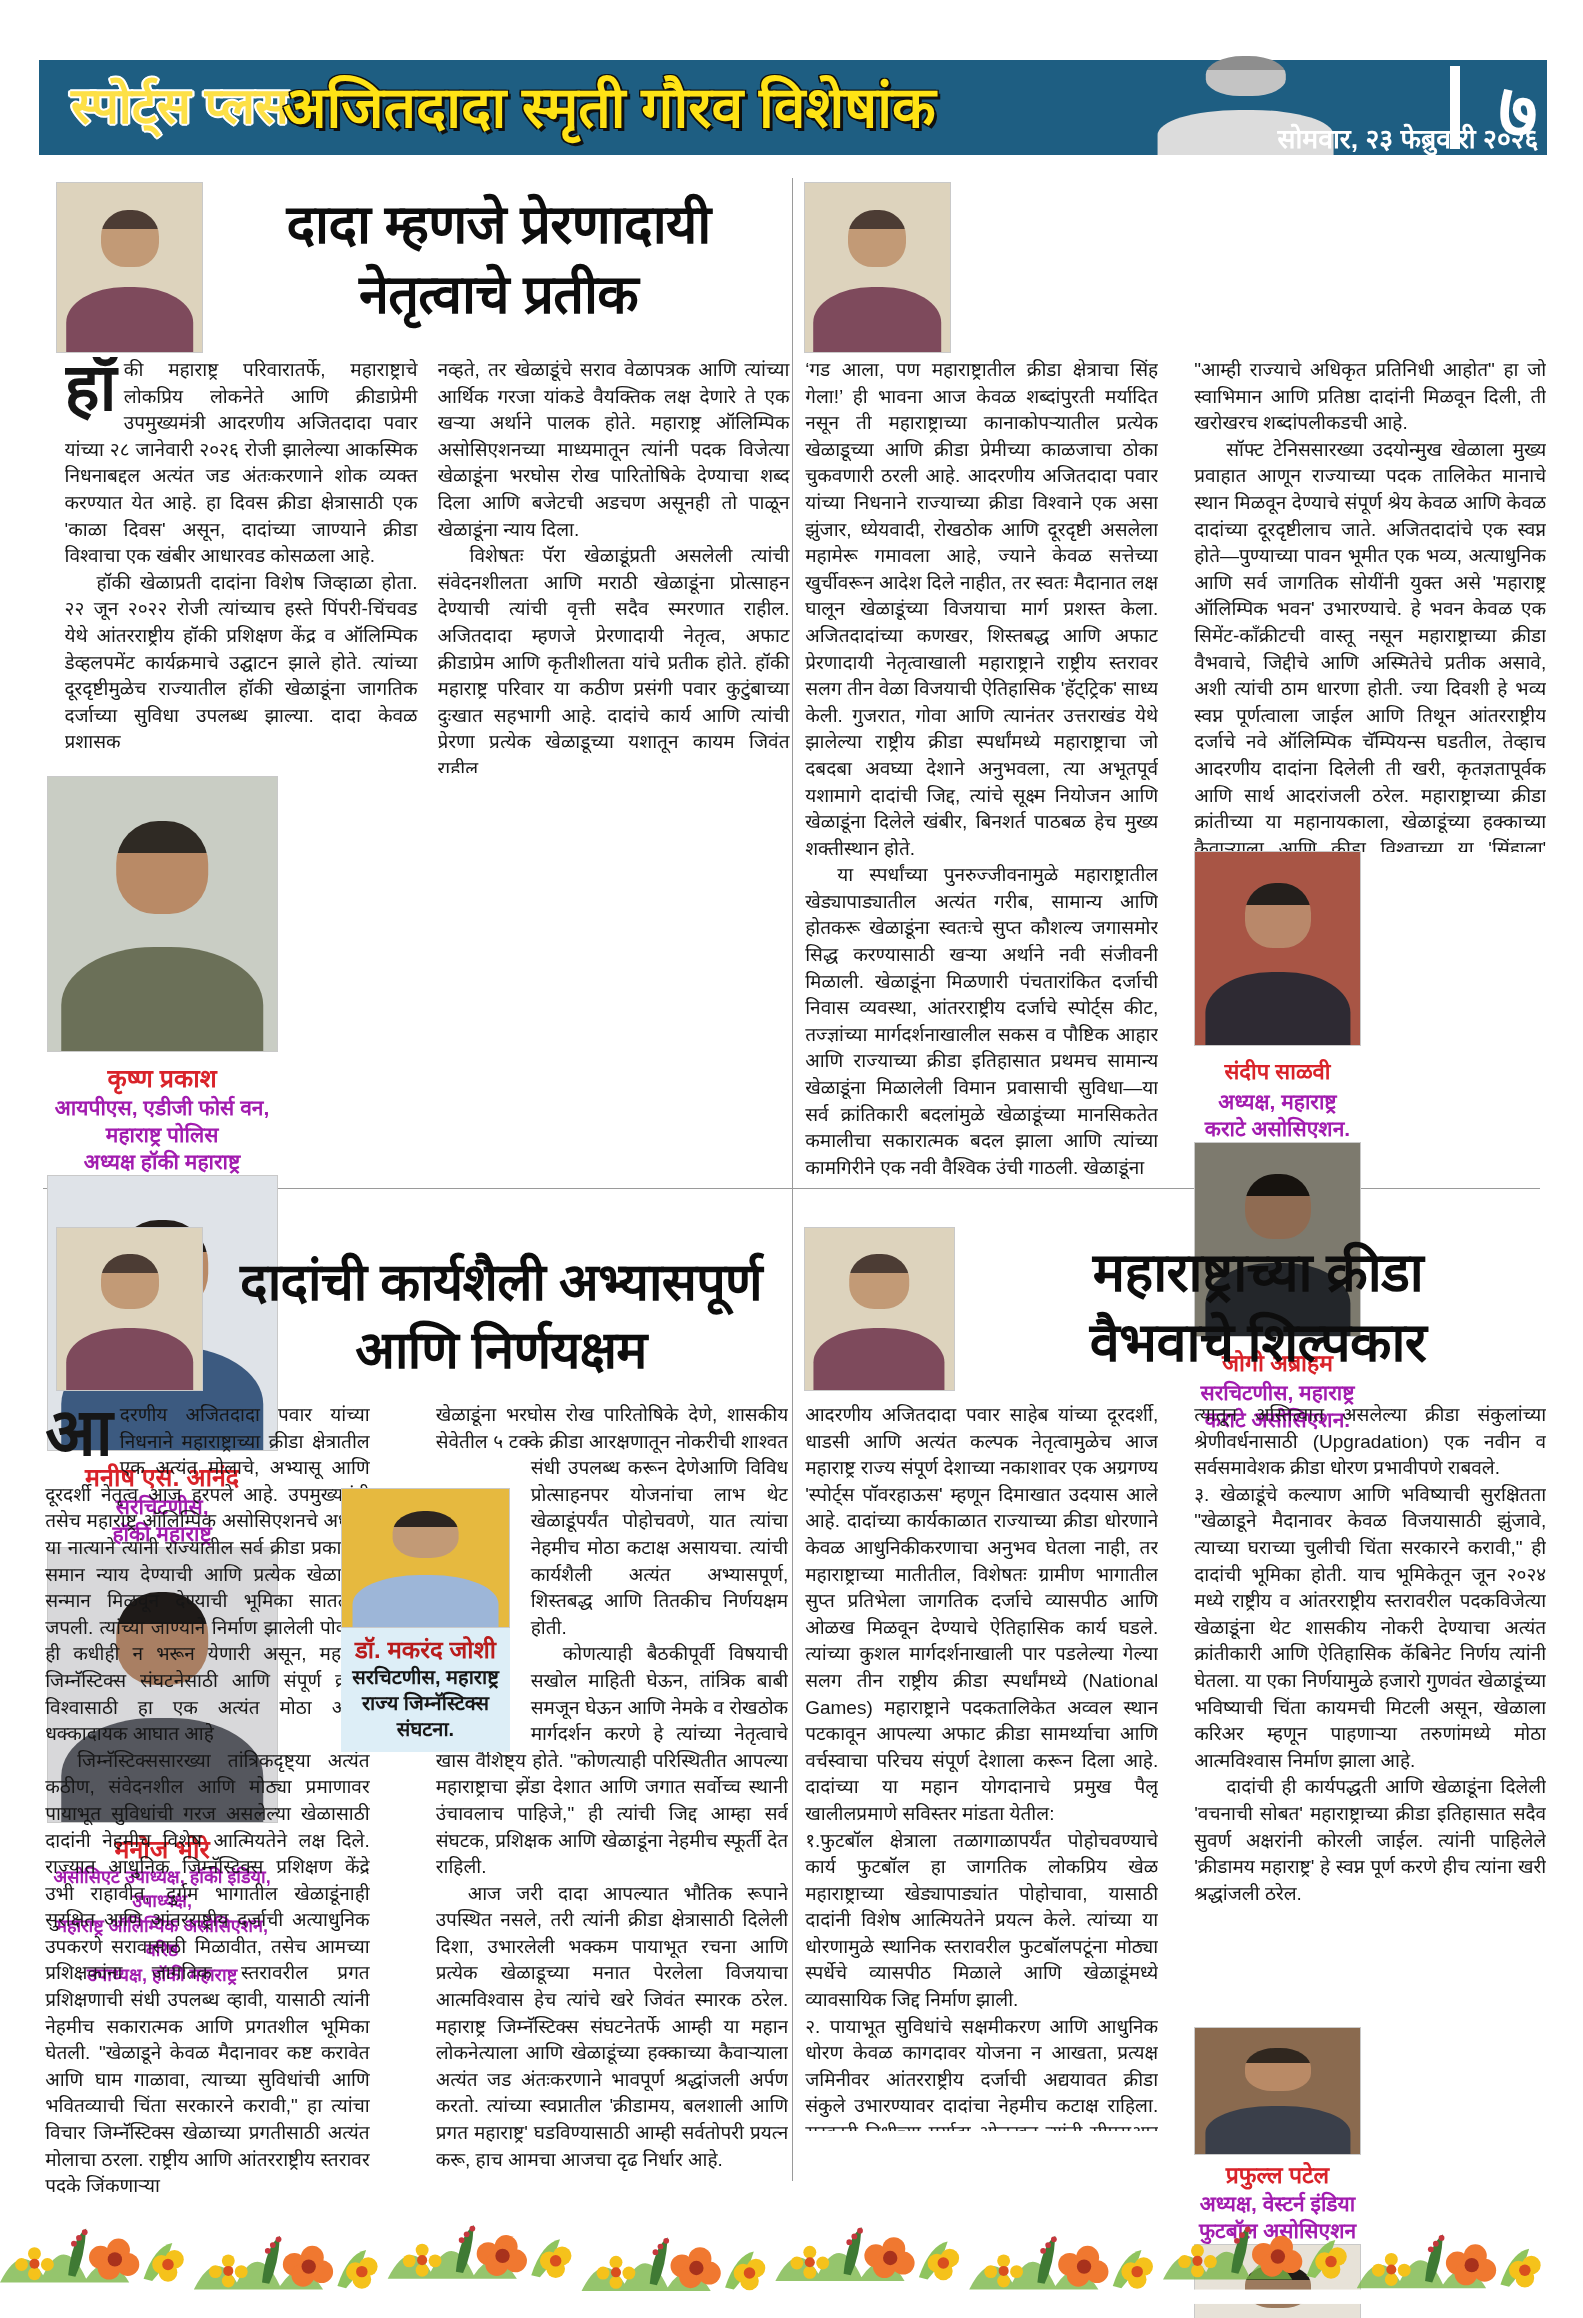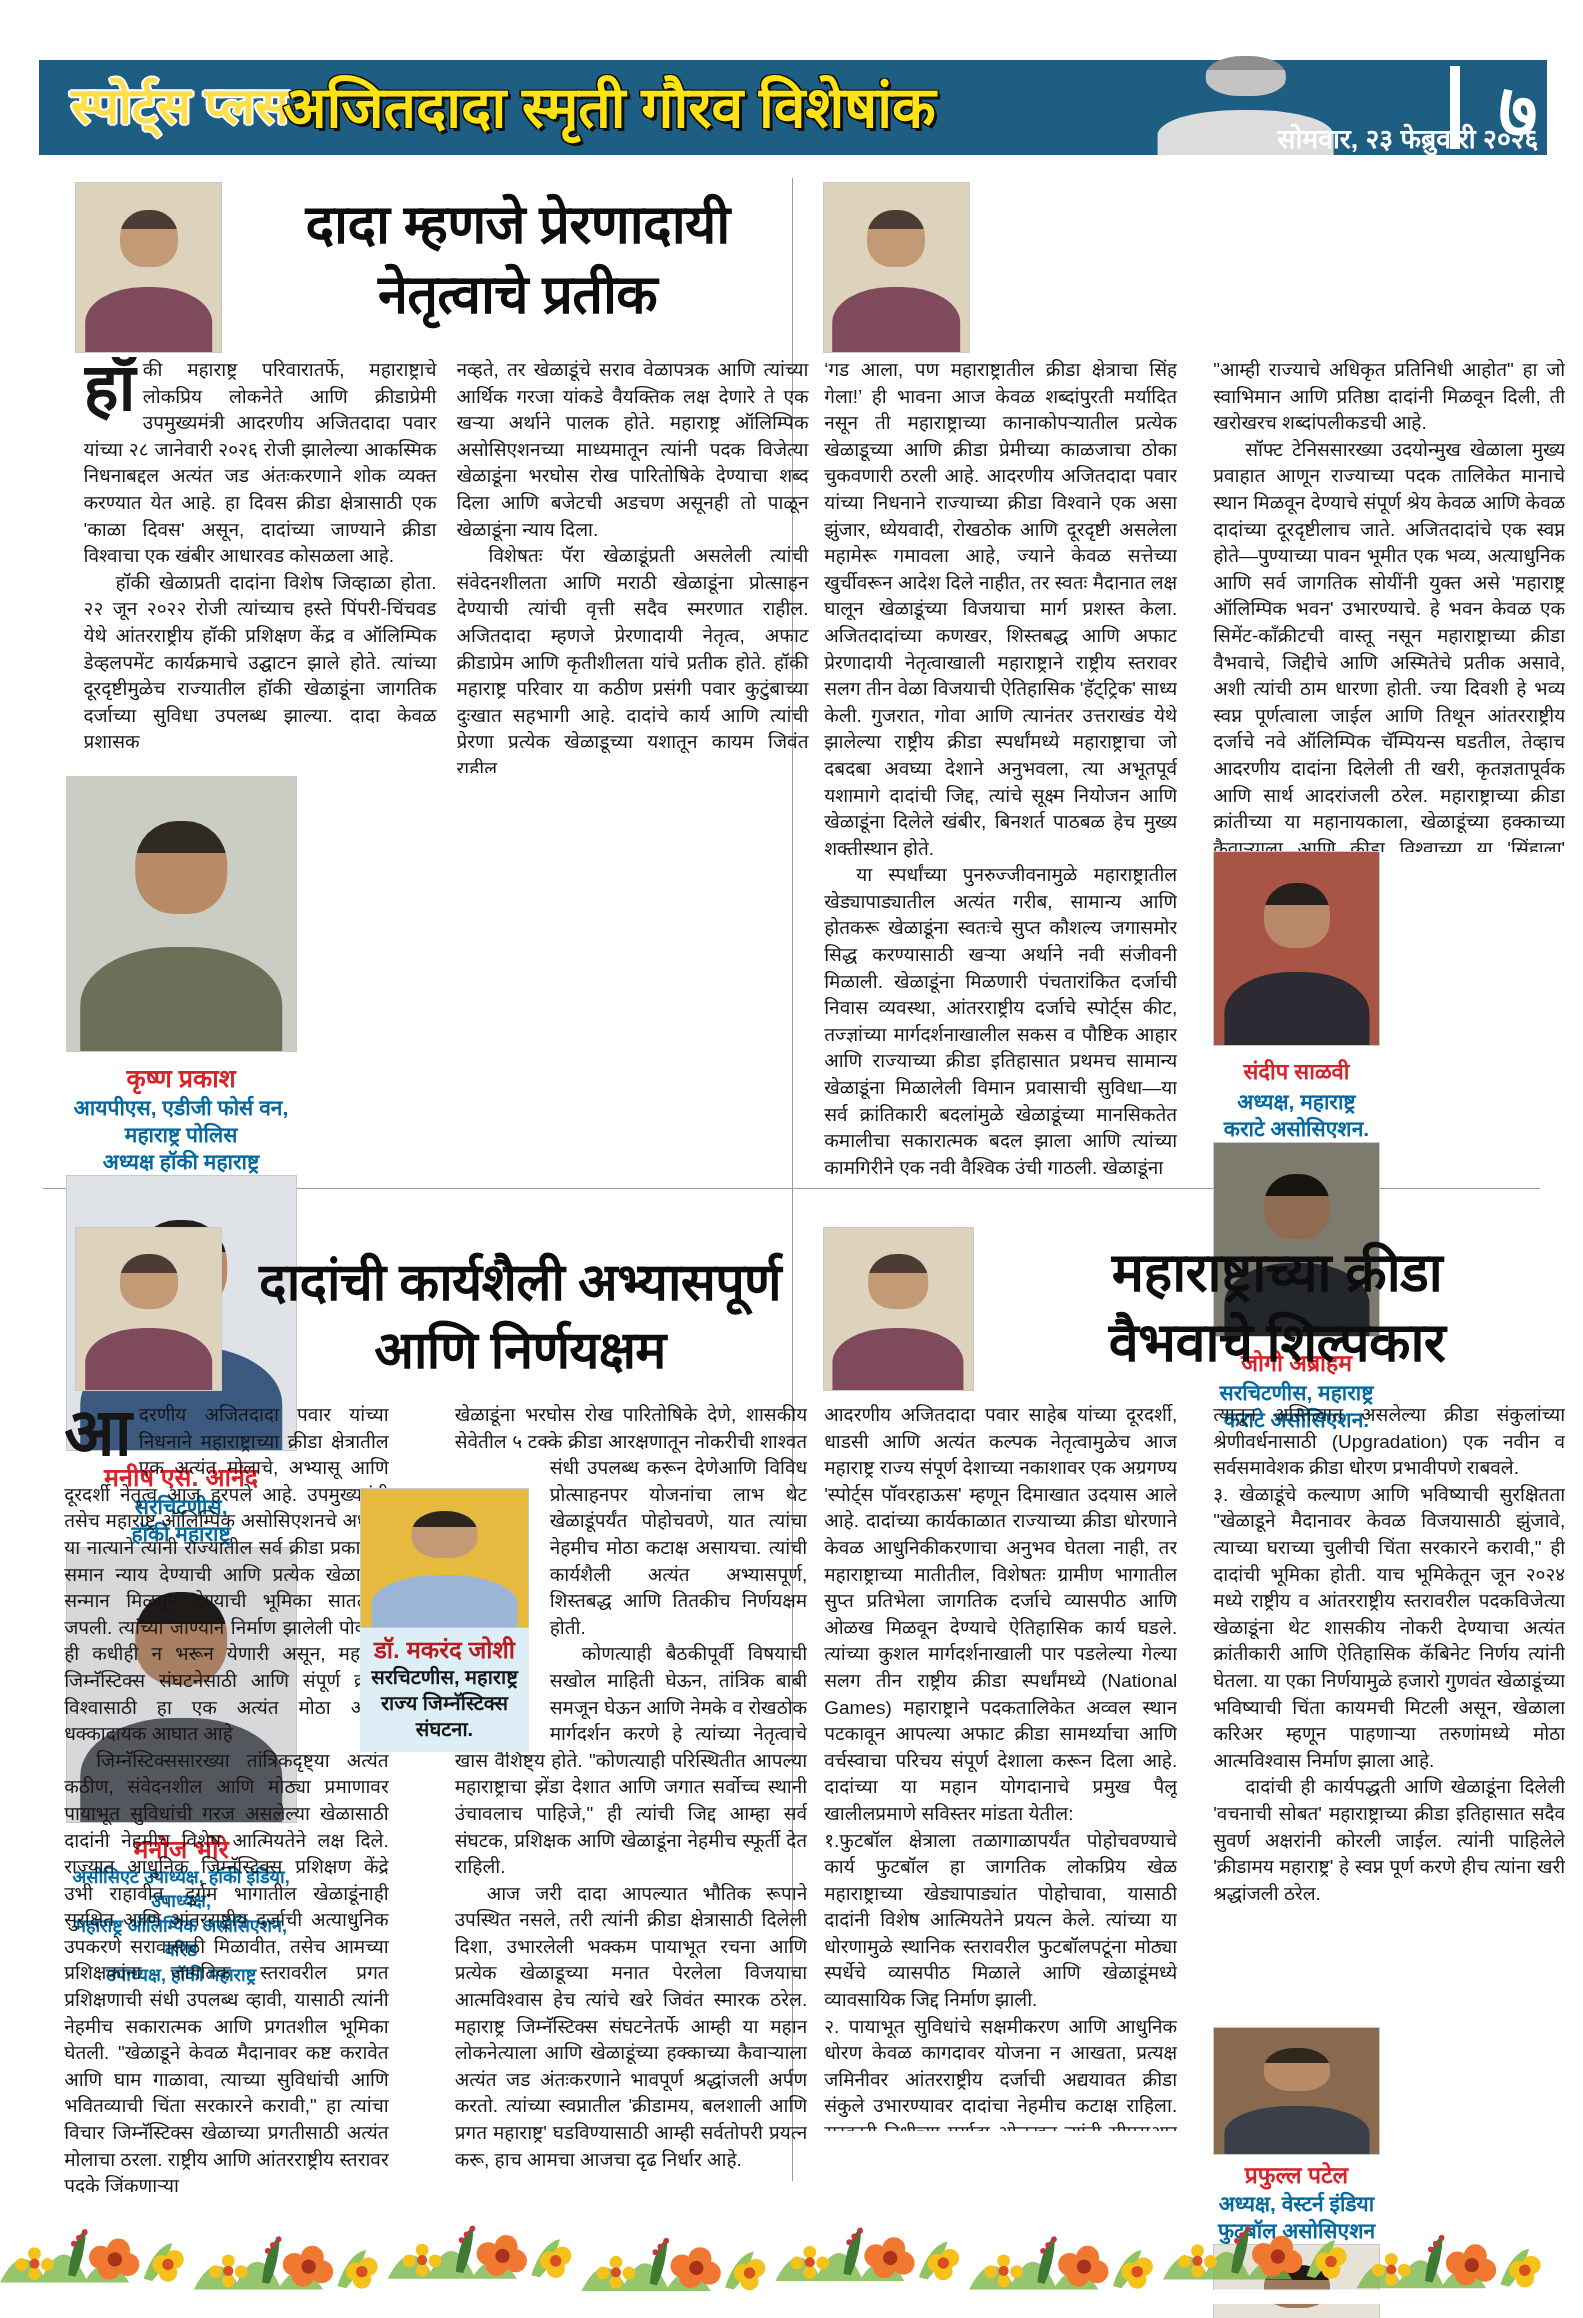--- a/index.html
+++ b/index.html
@@ -13,39 +13,39 @@
   .mtitle{position:absolute;left:244px;top:5.7px;font-size:57px;font-weight:800;color:#ffe315;
         text-shadow:2.9px 2.9px 0 #101010,-1.4px -1.4px 0 #101010,1.4px -1.4px 0 #101010,-1.4px 1.4px 0 #101010;white-space:nowrap;}
   .hshot{position:absolute;left:1106px;top:-23px;width:201px;height:118px;}
   .vbar{position:absolute;left:1411px;top:5.7px;width:10px;height:83px;background:#fff;}
   .pgnum{position:absolute;left:1436px;top:-2.9px;width:86px;font-size:75px;font-weight:800;color:#fff;text-align:center;}
   .hdate{position:absolute;right:8.6px;top:60px;font-size:26.6px;font-weight:700;color:#fff;white-space:nowrap;}
   
   .vrule{position:absolute;left:792px;top:178px;width:1.4px;height:2003px;background:#9a9a9a;}
   .hrule{position:absolute;left:43px;top:1188px;width:1497px;height:1.4px;background:#9a9a9a;}
   
-  .q{position:absolute;margin-left:19px;}
+  .q{position:absolute;}
   .hl{position:absolute;text-align:center;font-weight:800;color:#0d0d0d;font-size:54px;line-height:1.3;letter-spacing:-0.7px;}
   .body2{position:absolute;display:flex;}
   .col{text-align:justify;overflow:hidden;}
   .col p{margin:0;font-size:19px;line-height:26.6px;}
   .col p.ind{text-indent:32px;}
   .dropcap{float:left;font-size:66px;line-height:53px;font-weight:700;padding:4.3px 7.2px 0 0;}
   
   .ph{position:relative;overflow:hidden;background:var(--bg,#ddd);border:1.4px solid #c9c9c9;box-sizing:border-box;}
   .ph::before{content:"";position:absolute;left:50%;top:16%;width:40%;height:34%;transform:translateX(-50%);
       background:linear-gradient(var(--hair,#3a2e28) 0 34%,var(--skin,#c29a76) 34%);border-radius:46% 46% 42% 42%;}
   .ph::after{content:"";position:absolute;left:50%;bottom:-8%;width:88%;height:46%;transform:translateX(-50%);
       background:var(--cloth,#555);border-radius:46% 46% 0 0;}
   .ajit{--bg:#ddd3bd;--cloth:#7e4a5c;--skin:#c29a76;--hair:#4c3c34;}
   .gray{--bg:transparent;--cloth:#dcdcdc;--skin:#c4c4c4;--hair:#8e8e8e;border:none;}
   
   .cap{text-align:center;margin-top:10px;}
   .cap .nm{color:#d9232a;font-size:25px;font-weight:800;line-height:32px;}
-  .cap .rl{font-size:21px;font-weight:700;line-height:27px;color:#0369a1;}
+  .cap .rl{font-size:21px;font-weight:700;line-height:27px;color:#a21caf;}
   .prow{position:absolute;display:flex;justify-content:space-between;flex-direction:column;}
   .pcell{display:flex;flex-direction:column;}
   
   .inset{position:absolute;width:169px;}
   .inset .iphoto{width:169px;height:140px;}
   .ipanel{background:#ddeef7;padding:7.2px 4.3px 10px 4.3px;text-align:center;}
   .ipanel .nm{color:#b91c1c;font-size:24px;font-weight:800;line-height:29px;}
   .ipanel .rl{font-size:20px;font-weight:700;line-height:26px;}
   .spacer-l{float:left;width:85px;height:287px;margin:0 10px 2.9px 0;}
   

